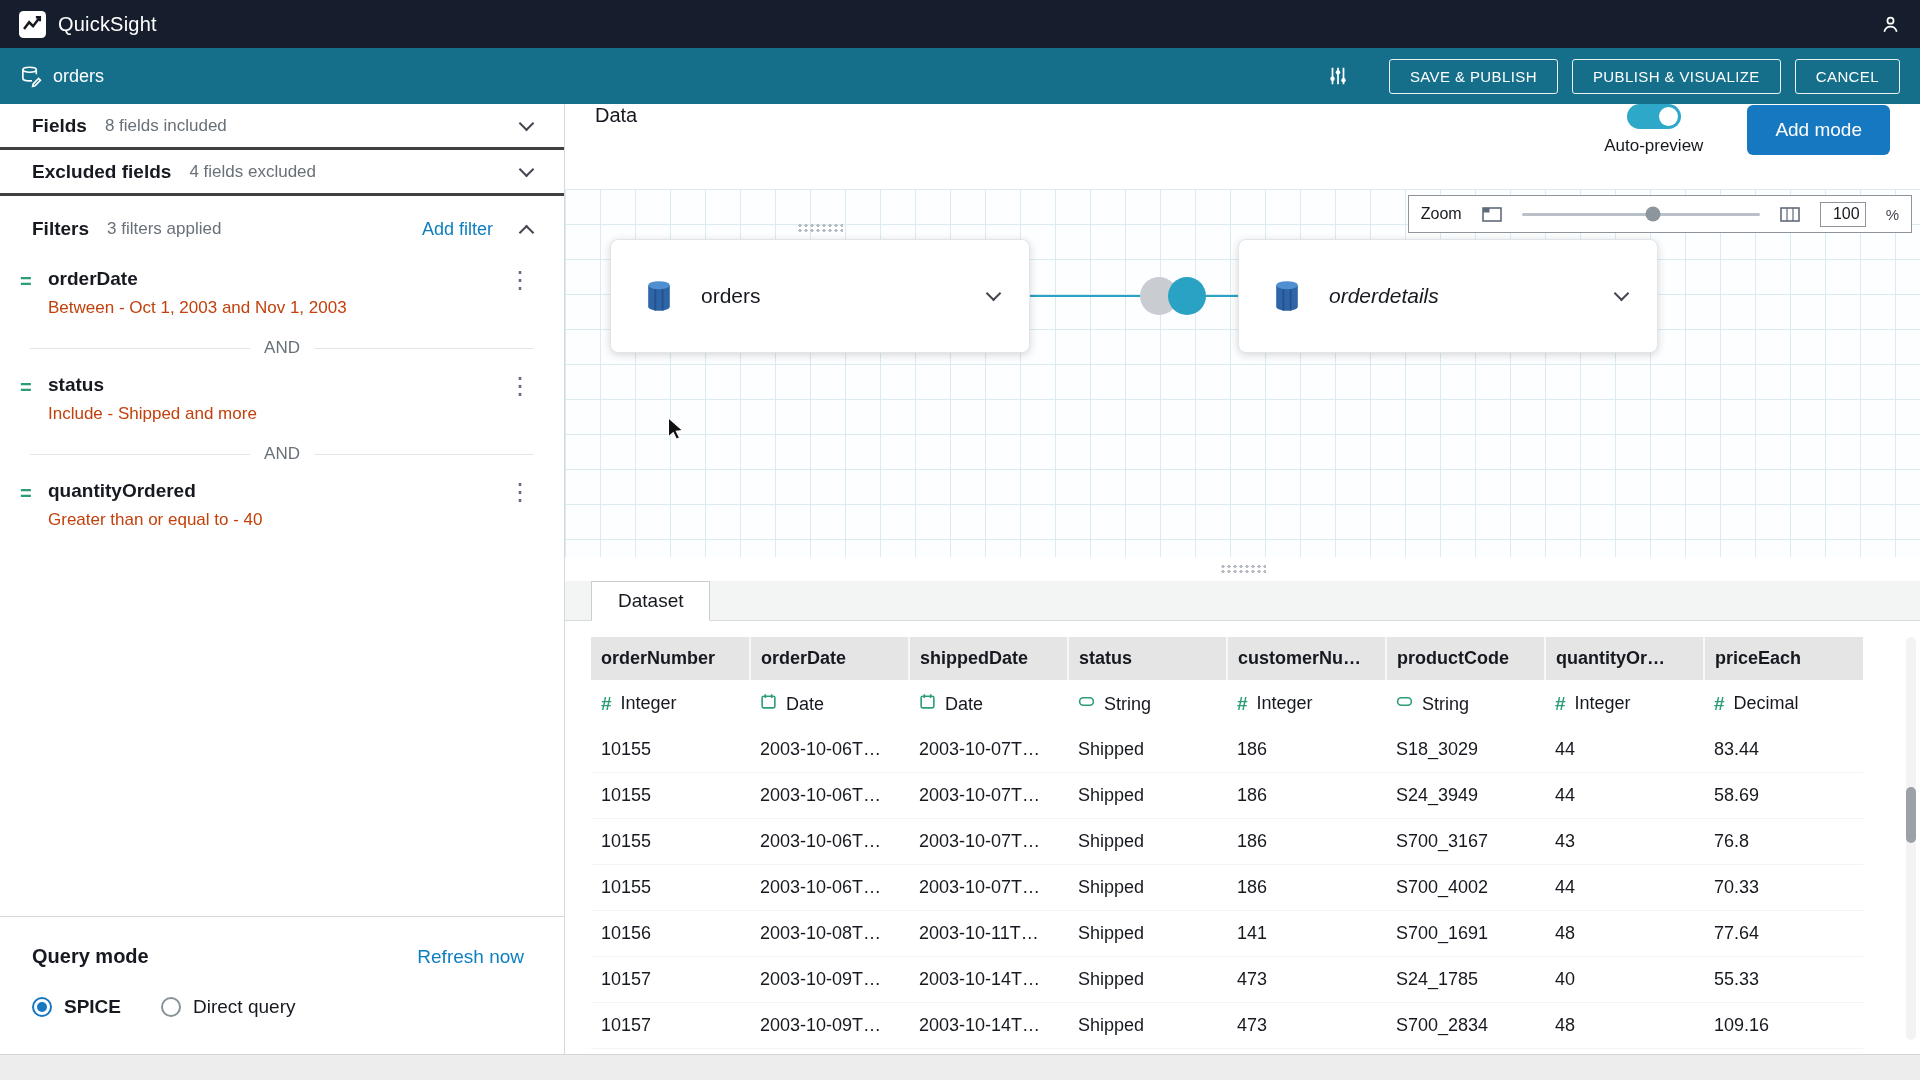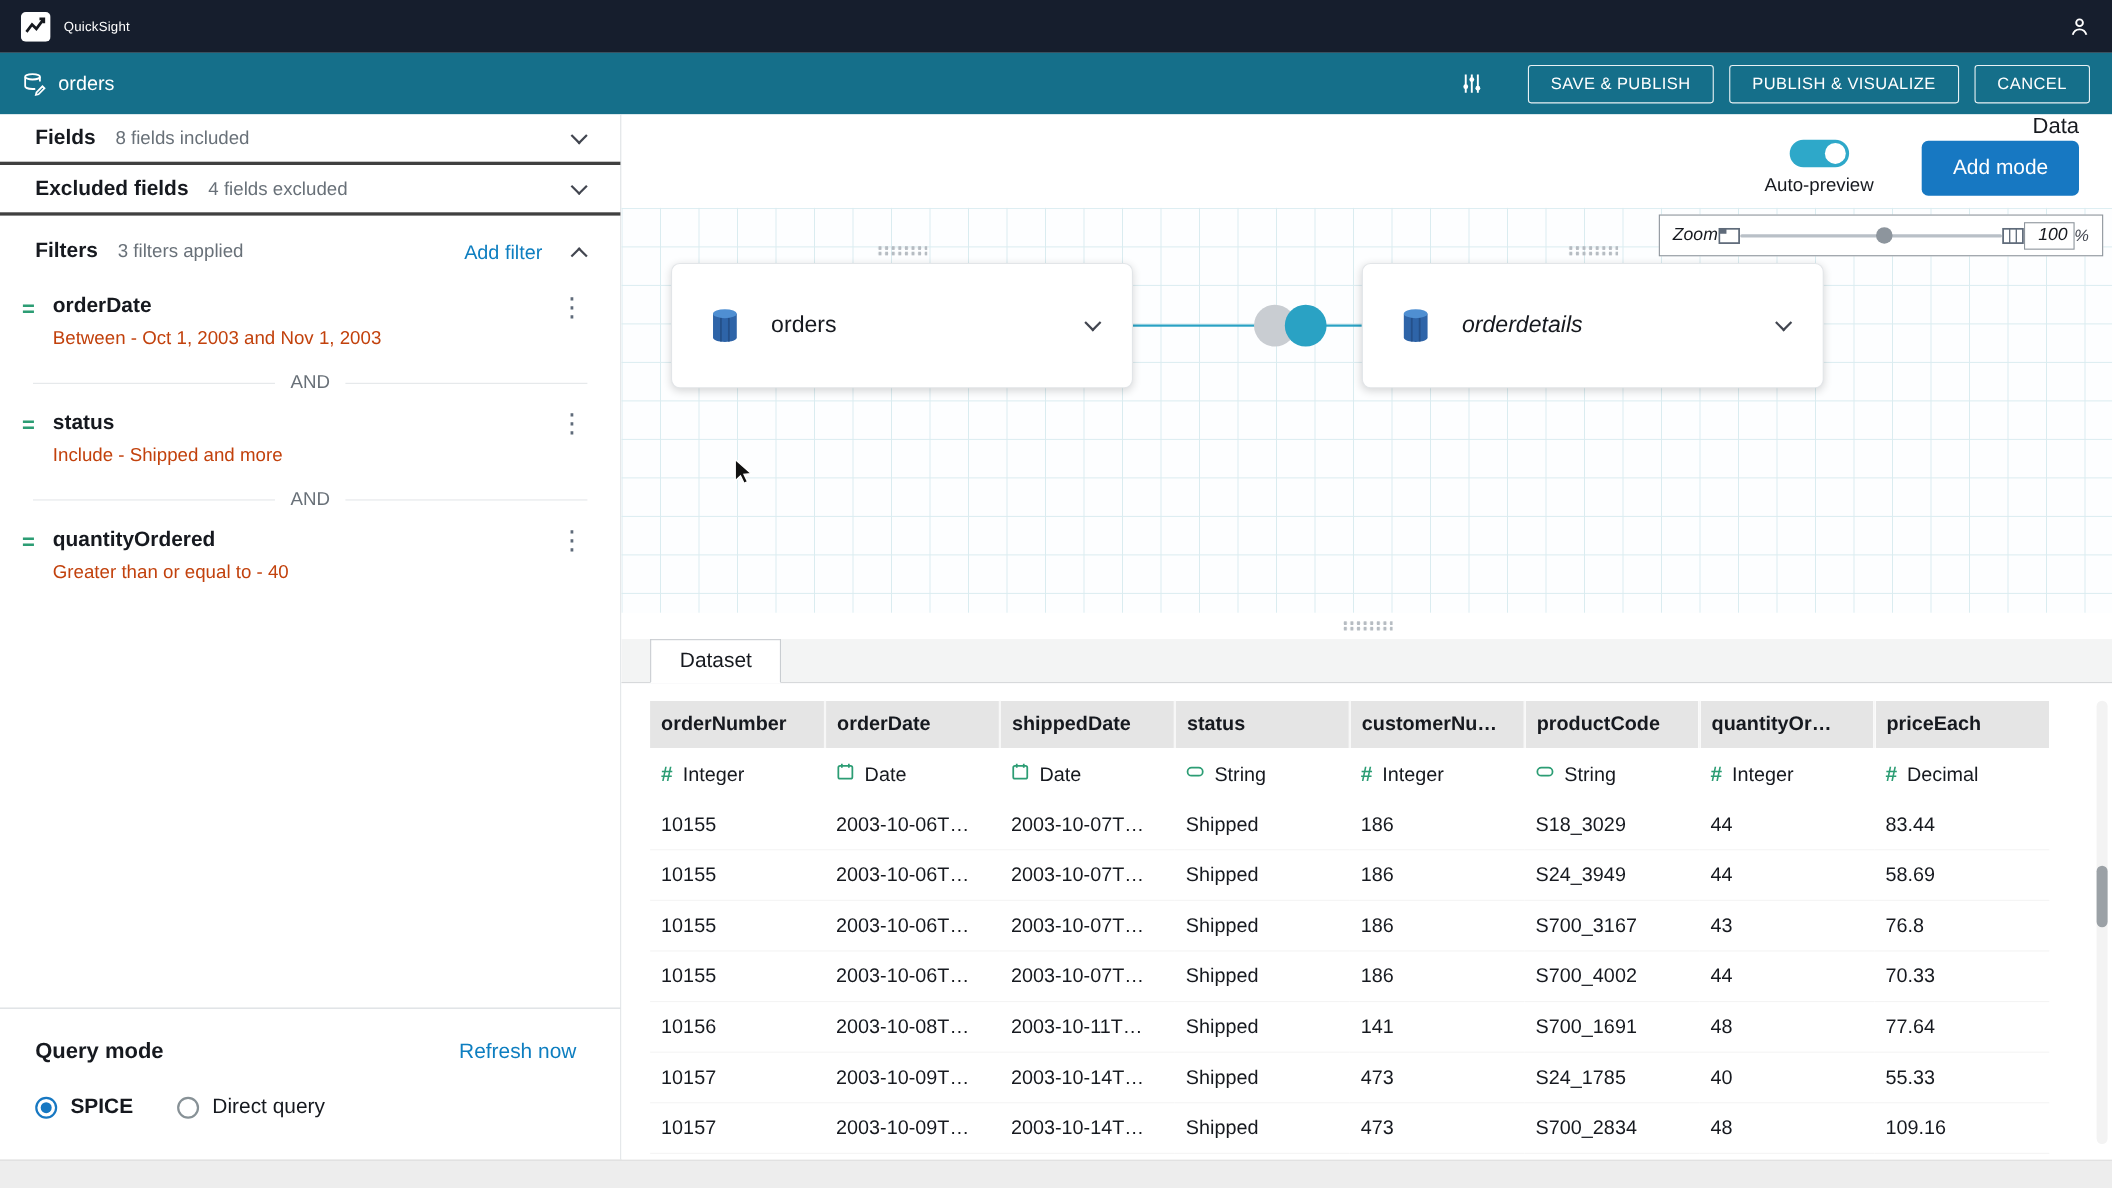--- a/index.html
+++ b/index.html
@@ -4,21 +4,21 @@
 <style>
   * { box-sizing: border-box; margin: 0; padding: 0; }
   html,body { width:1920px; height:1080px; overflow:hidden; }
   body {
     font-family: "Liberation Sans", "DejaVu Sans", sans-serif;
     font-size: 17px; color: #16191f; background:#fff;
   }
   
   .topbar { height:48px; background:#161e2d; display:flex; align-items:center; padding:0 18px; color:#fff; }
   .logo { width:28px; height:28px; margin-right:12px; display:flex; align-items:center; justify-content:center; cursor:pointer; }
-  .app-name { font-size:12px; font-weight:400; letter-spacing:.2px; }
+  .app-name { font-size:20px; font-weight:400; letter-spacing:.2px; }
   .user { margin-left:auto; display:flex; align-items:center; cursor:pointer; }
   
   .tealbar { height:56px; background:#156f8a; display:flex; align-items:center; padding:0 20px; color:#fff; }
   .ds-icon { display:flex; margin-right:10px; }
   .ds-name { font-size:18px; cursor:pointer; }
   .tb-right { margin-left:auto; display:flex; align-items:center; gap:14px; }
   .sliders { display:flex; margin-right:26px; cursor:pointer; }
   .tb-btn { background:transparent; border:1px solid rgba(255,255,255,.9); color:#fff; font-family:inherit;
             font-size:15px; letter-spacing:.4px; padding:8px 20px; border-radius:3px; cursor:pointer; font-weight:500; }
   
@@ -52,35 +52,35 @@
   .qm-title { font-size:20px; font-weight:700; }
   .qm-head .link { margin-left:auto; font-size:19px; }
   .qm-opts { display:flex; align-items:center; gap:40px; margin-top:28px; }
   .radio-opt { display:flex; align-items:center; gap:12px; cursor:pointer; }
   .radio { width:20px; height:20px; border:2px solid #879196; border-radius:50%; position:relative; flex:none; }
   .radio.selected { border-color:#1778c2; }
   .radio.selected::after { content:""; position:absolute; inset:3px; background:#1778c2; border-radius:50%; }
   .radio-label { font-size:19px; }
   .radio-label.bold { font-weight:700; }
   
-  .main-header { height:85px; display:flex; align-items:flex-end; padding:0 30px;flex-direction:column; }
+  .main-header { height:85px; display:flex; align-items:flex-start; padding:0 30px; }
   .main-title { font-size:20px; font-weight:500; }
   .mh-right { margin-left:auto; display:flex; align-items:center; gap:44px; }
   .autoprev { display:flex; flex-direction:column; align-items:center; }
   .toggle { width:54px; height:25px; border-radius:13px; background:#2ea8c9; position:relative; cursor:pointer; }
   .knob { position:absolute; right:3px; top:3px; width:19px; height:19px; border-radius:50%; background:#fff; }
   .toggle-label { font-size:17px; margin-top:7px; }
   .add-data { background:#1778c2; color:#fff; border:none; border-radius:6px; padding:14px 28px; font-size:19px;
               font-family:inherit; cursor:pointer; }
   
   .canvas { position:relative; height:368px; background-color:#fdfeff; overflow:hidden;
     background-image: linear-gradient(#daecf0 1px, transparent 1px), linear-gradient(90deg, #daecf0 1px, transparent 1px);
     background-size:35px 35px; }
   .zoomctl { position:absolute; top:6px; right:8px; height:38px; background:#fff; border:1px solid #8d949c;
-             display:flex; align-items:center; gap:0; padding:0 12px; z-index:5;font-style:italic; }
+             display:flex; align-items:center; gap:20px; padding:0 12px; z-index:5; }
   .z-label { font-size:16px; }
   .z-icon { display:flex; cursor:pointer; }
   .z-track { width:238px; height:3px; background:#b9c0c7; border-radius:2px; position:relative; cursor:pointer; }
   .z-knob { position:absolute; left:55%; top:50%; transform:translate(-50%,-50%); width:15px; height:15px;
             border-radius:50%; background:#8d959d; cursor:grab; }
   .z-value { width:46px; height:25px; border:1px solid #8d949c; display:flex; align-items:center;
              justify-content:flex-end; padding:0 5px; font-size:16px; cursor:text; }
   .z-unit { font-size:15px; color:#424650; }
   .connector { position:absolute; left:465px; top:106px; width:208px; height:2px; background:#2aa2c4; z-index:1; }
   .join-circle { position:absolute; width:38px; height:38px; border-radius:50%; top:88px; cursor:pointer; }

